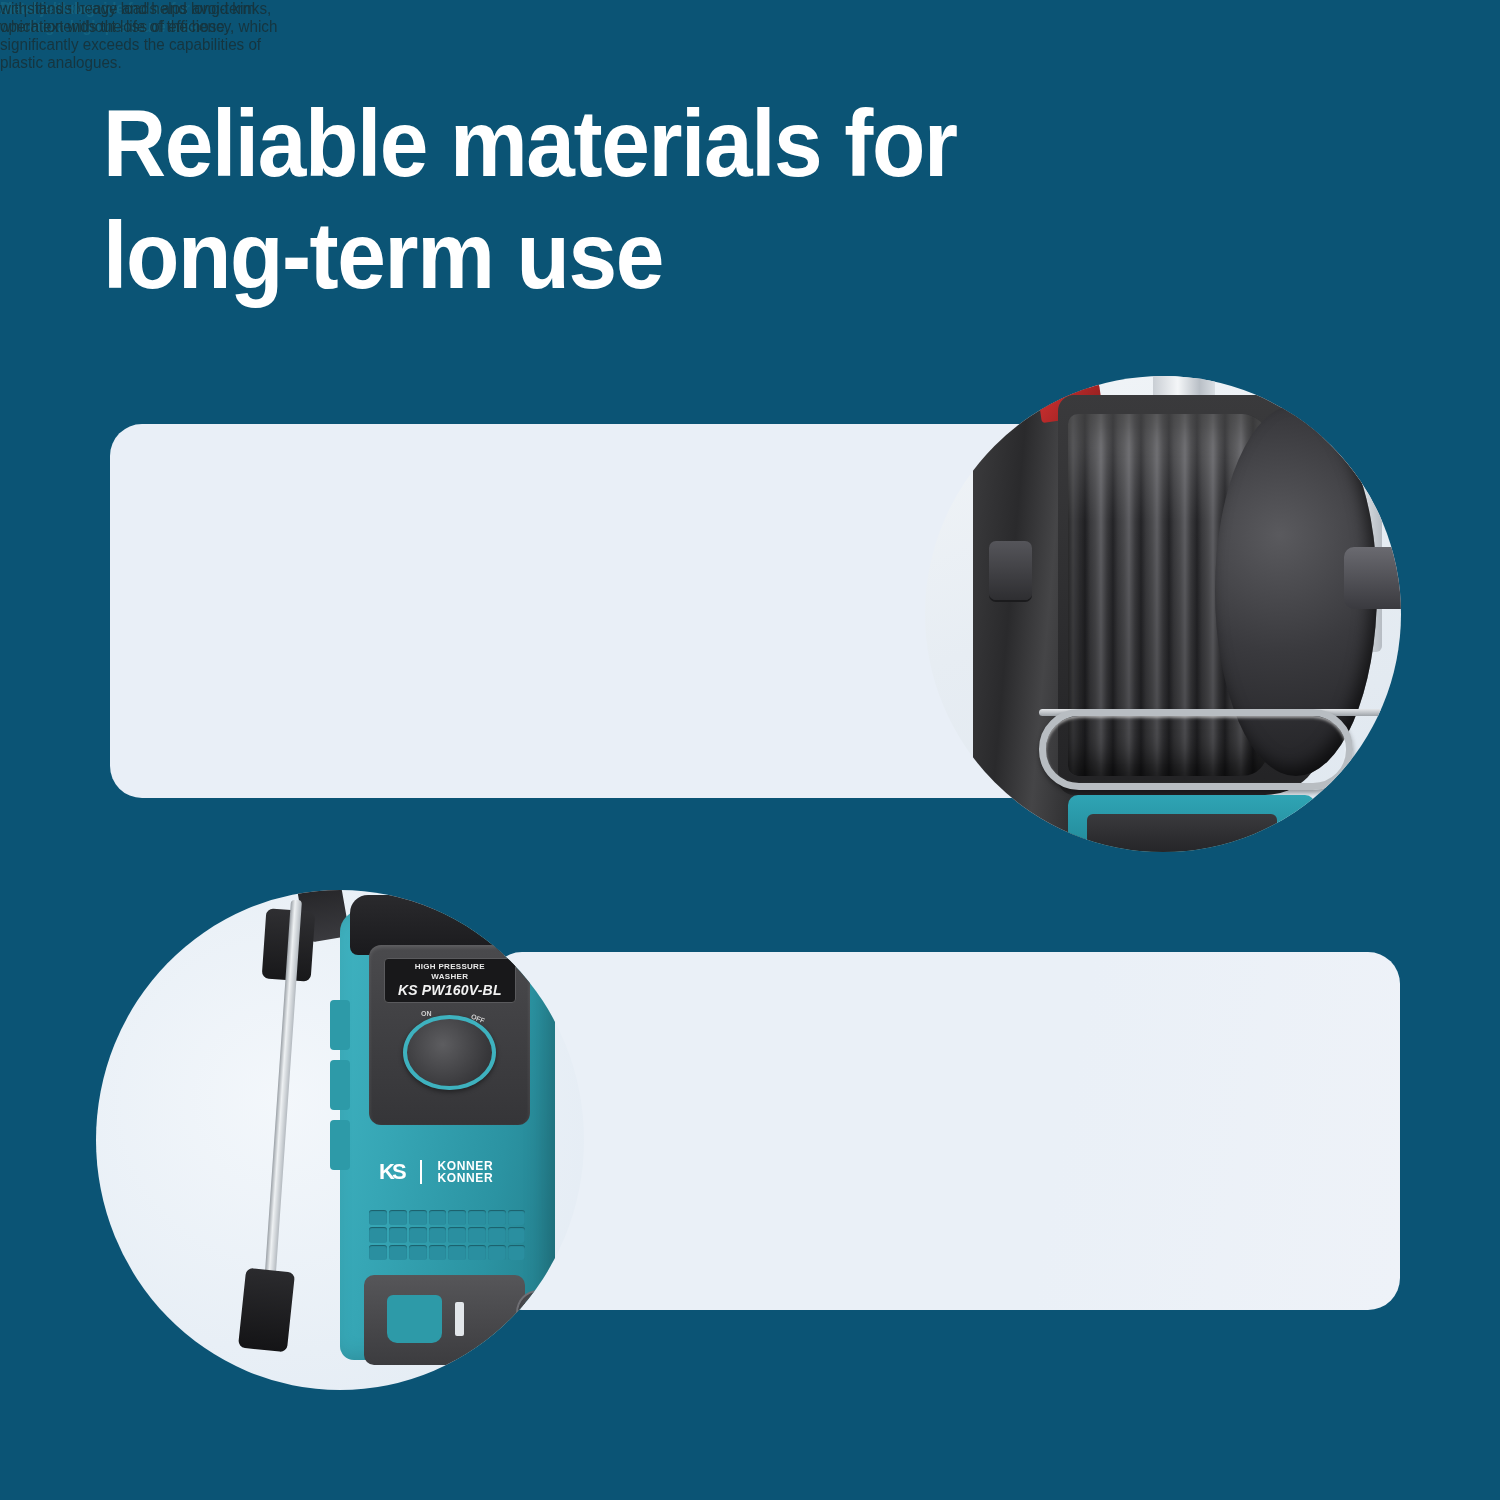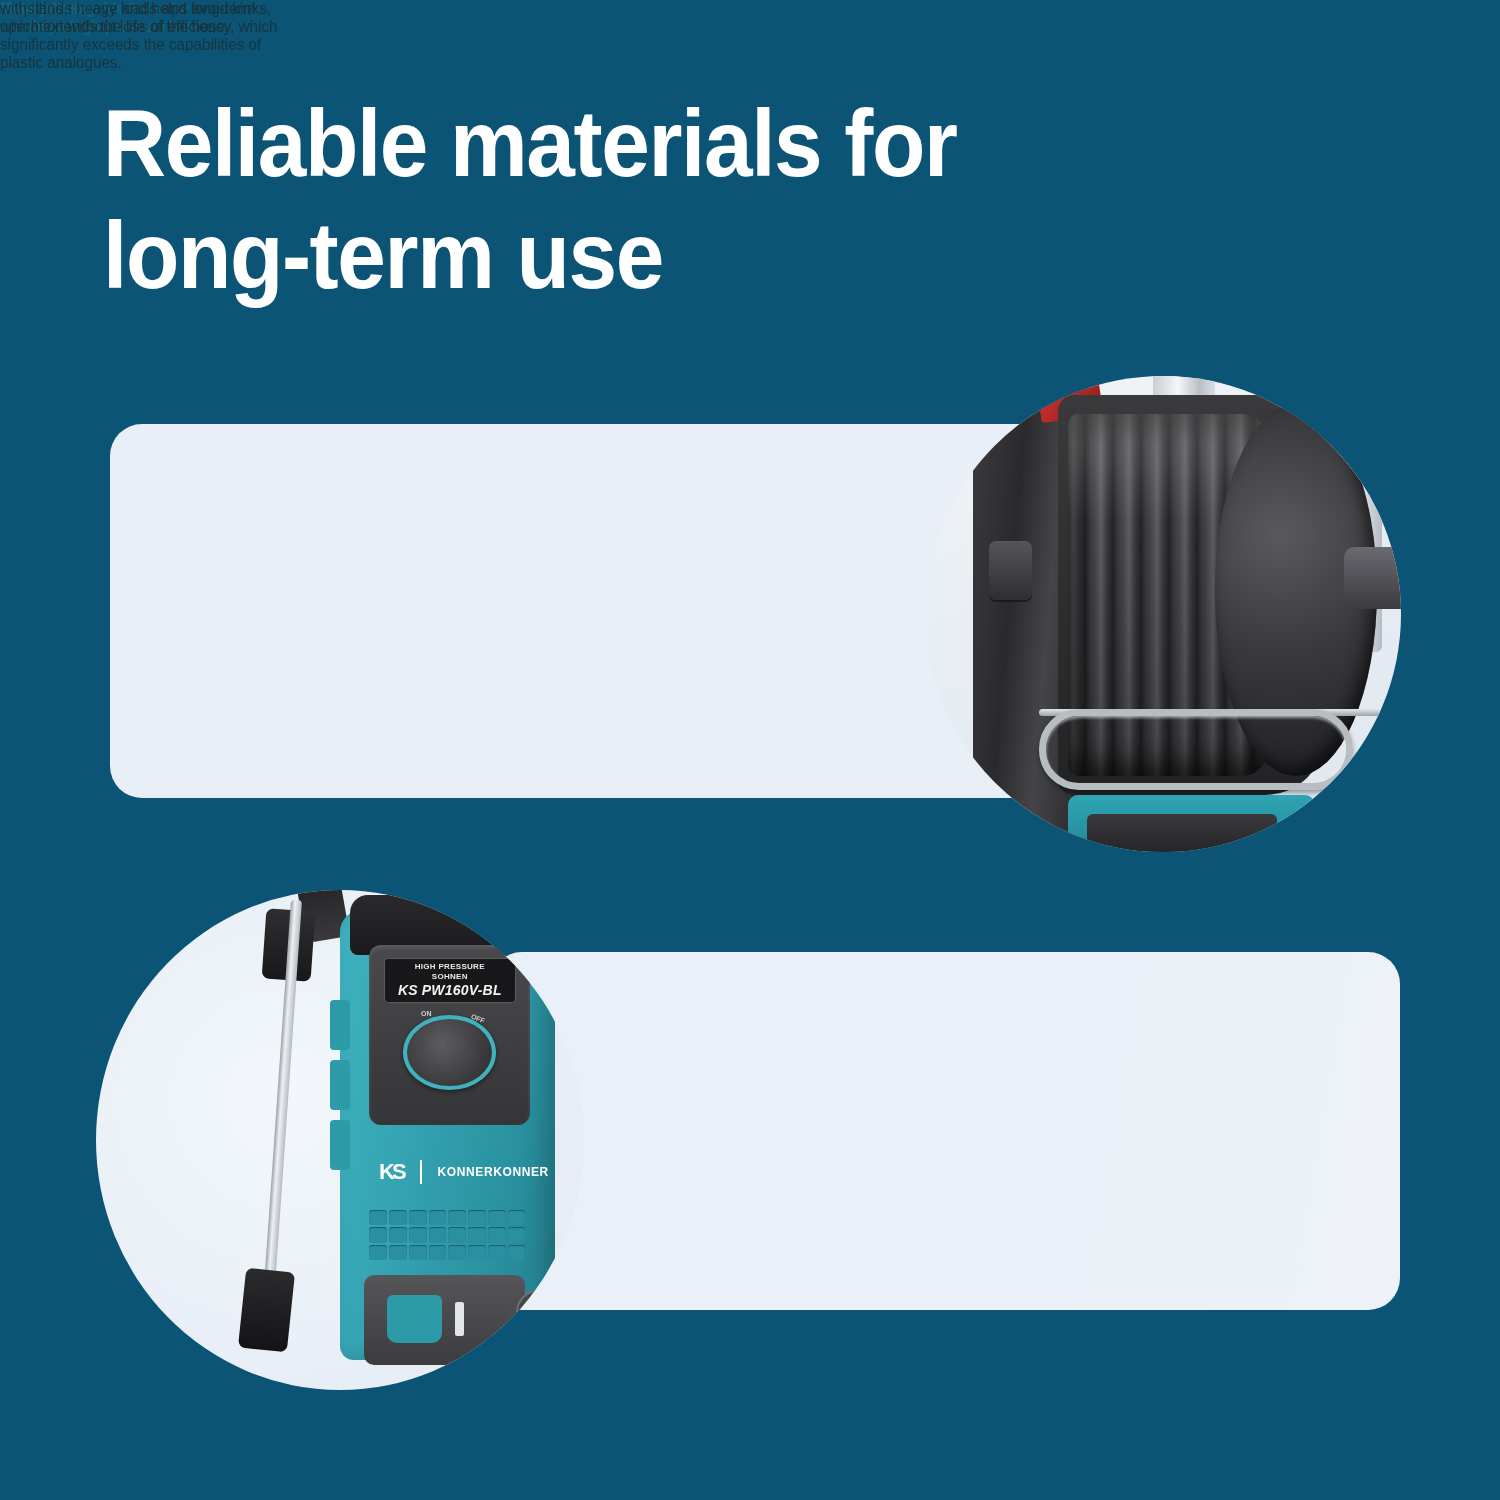--- a/index.html
+++ b/index.html
@@ -219,21 +219,21 @@
   .w-dial .off{ position:absolute; right:8%; top:-6%; color:#cfcfcf; font-size:7px; font-weight:700; transform:rotate(22deg); }
   .w-logo{
     position:absolute; left:58%; top:54%;
     display:flex; align-items:center; gap:16px;
   }
   .w-logo .ks{
     color:#ffffff; font-size:22px; font-weight:700;
     letter-spacing:-3px; line-height:20px;
   }
   .w-logo .bar{ width:2px; height:24px; background:#fff; }
-  .w-logo .name{ display:flex; flex-direction:row; line-height:12px; }
+  .w-logo .name{ display:flex; flex-direction:column; line-height:12px; }
   .w-logo .name span{ color:#ffffff; font-size:12px; font-weight:700; letter-spacing:.6px; }
   .w-vents{
     position:absolute; left:56%; top:64%; width:32%; height:10%;
     display:grid; grid-template-columns:repeat(8,1fr); grid-template-rows:repeat(3,1fr);
     gap:2px;
   }
   .w-vents i{ background:#2a8fa0; border-radius:3px; box-shadow:inset 0 1px 1px rgba(0,0,0,.35); }
   .w-tray{
     position:absolute; left:55%; top:77%; width:33%; height:18%;
     background:linear-gradient(180deg,#565659,#3c3c3f);
@@ -309,21 +309,21 @@
   <div class="w-sidegrips">
     <i></i>
     <i></i>
     <i></i>
   </div>
 
   <div class="w-panel"></div>
 
   <div class="w-label">
     <span class="l1">HIGH PRESSURE</span>
-    <span class="l1">SOHNEN</span>
+    <span class="l1">WASHER</span>
     <span class="l2">KS PW160V-BL</span>
   </div>
 
   <div class="w-dial">
     <span class="on">ON</span>
     <span class="off">OFF</span>
   </div>
 
   <div class="w-logo">
     <span class="ks">KS</span>

